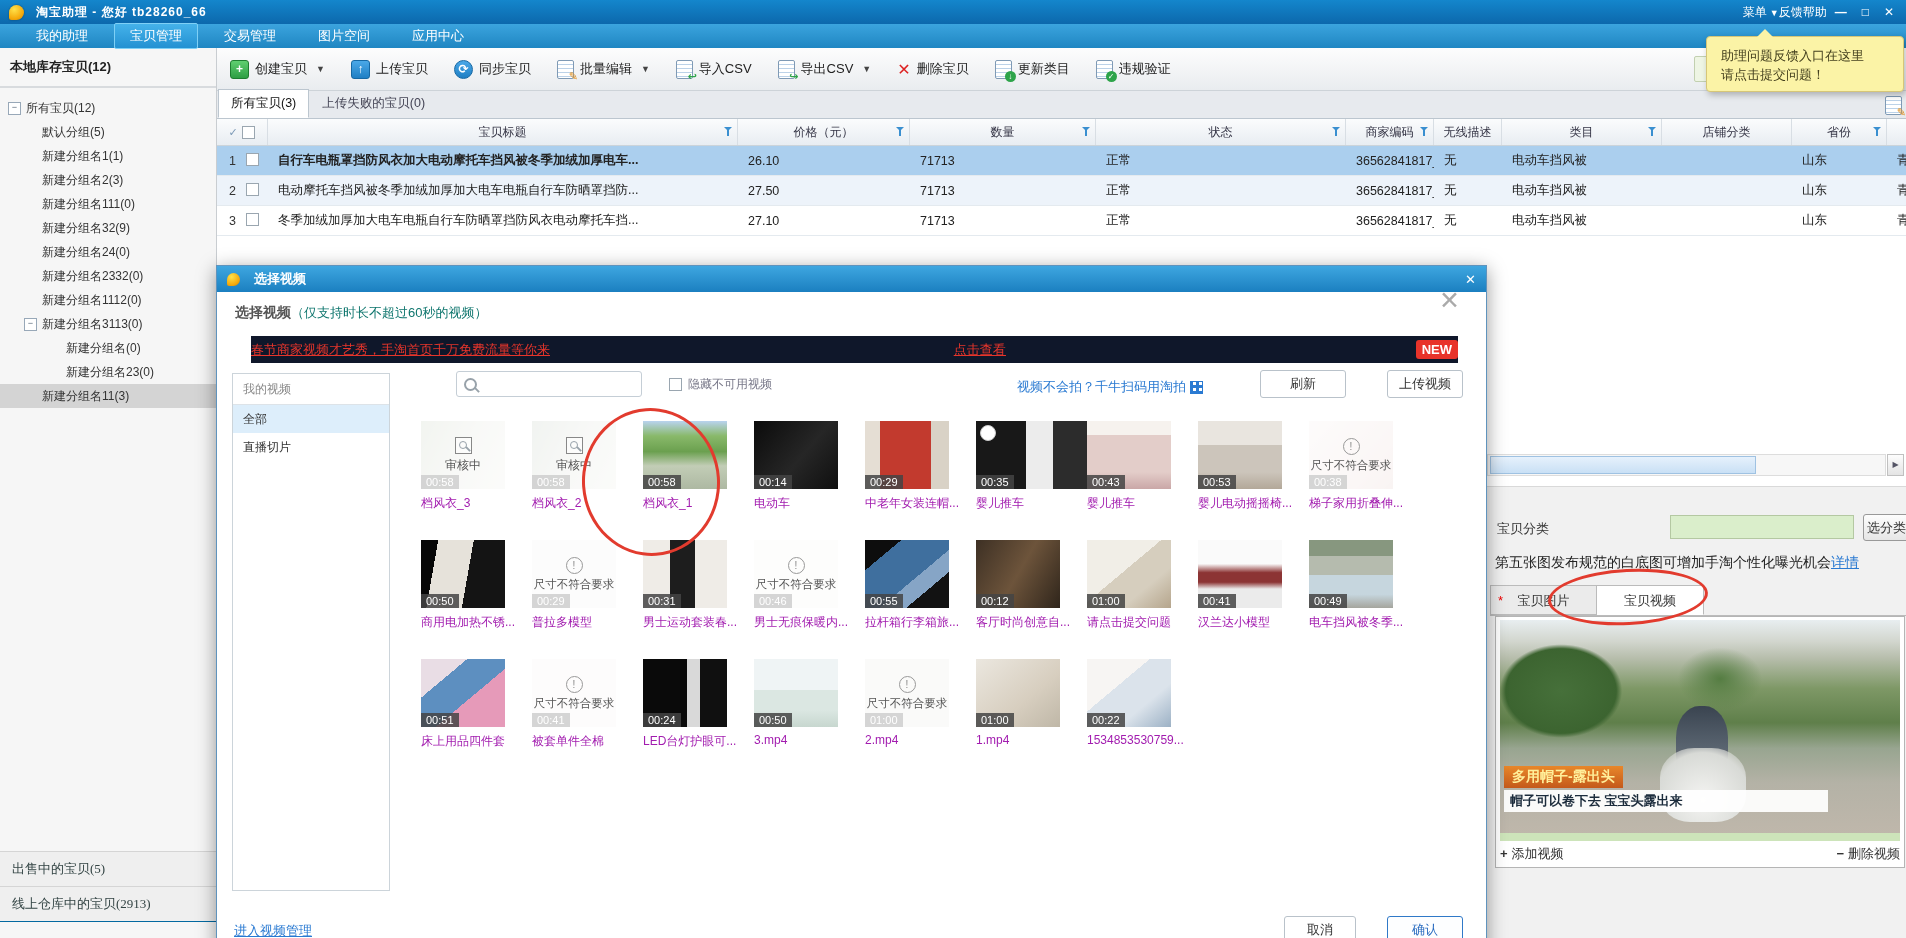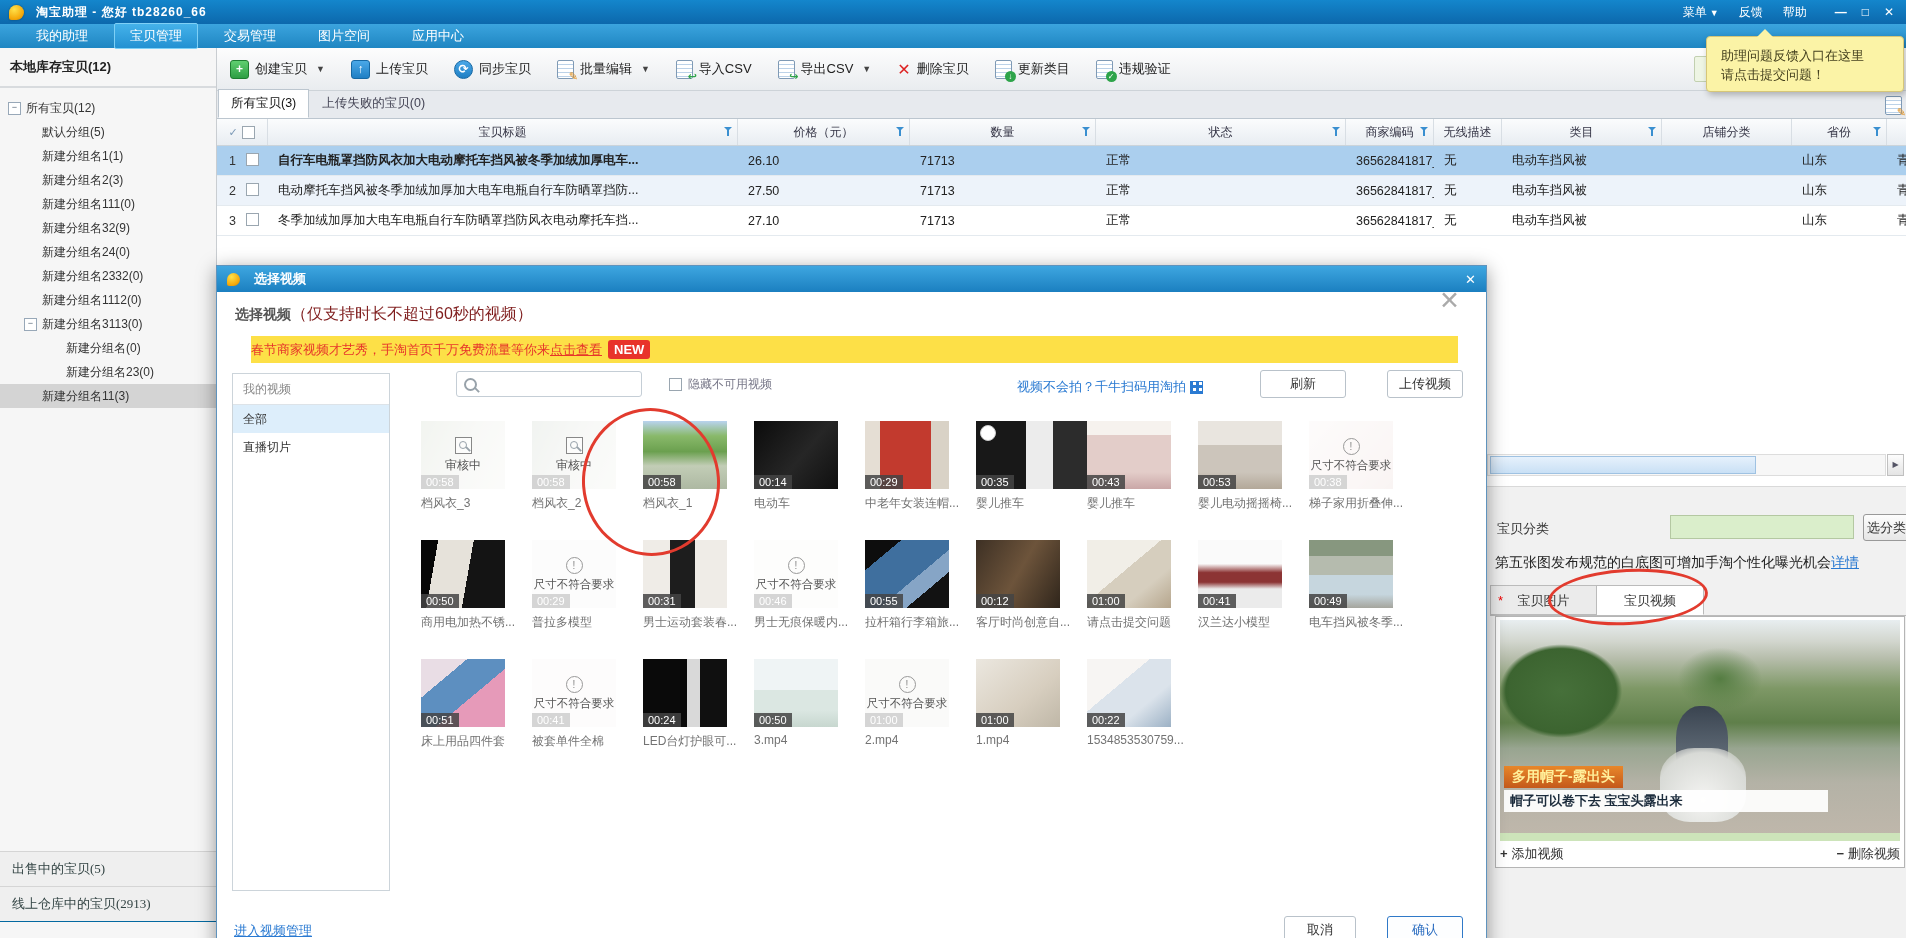--- a/index.html
+++ b/index.html
@@ -4,21 +4,21 @@
 <style>
   html,body{margin:0;padding:0;background:#888;}
   .screen{position:relative;width:1906px;height:938px;background:#fff;overflow:hidden;
     font-family:"Liberation Sans","DejaVu Sans",sans-serif;font-size:12px;color:#333;}
   
   .titlebar{position:absolute;left:0;top:0;right:0;height:24px;background:linear-gradient(#1486cc,#0c68ac);
     display:flex;align-items:center;color:#fff;z-index:5;}
   .app-logo{width:15px;height:15px;margin:0 12px 0 9px;border-radius:50% 50% 50% 15%;
     background:radial-gradient(circle at 35% 30%,#ffe24a,#f5a80a 65%,#c67c00);box-shadow:0 0 2px rgba(0,0,0,.4);}
   .app-title{font-weight:bold;letter-spacing:1px;}
-  .win-right{margin-left:auto;display:flex;align-items:center;gap:20px;padding-right:12px;}
+  .win-right{margin-left:auto;display:flex;align-items:center;padding-right:12px;}
   .win-menu{color:#fff;cursor:default;}
   .caret{font-size:9px;margin-left:3px;}
   .win-ctrls{display:flex;gap:15px;margin-left:8px;font-weight:bold;}
   .win-ctrls span{cursor:default;}
   
   .navbar{position:absolute;left:0;top:24px;right:0;height:24px;background:linear-gradient(#3ba4de,#1f86c2);
     display:flex;align-items:center;padding-left:20px;gap:10px;z-index:5;}
   .nav-tab{color:#fff;padding:3px 15px;border:1px solid transparent;border-radius:2px;font-size:13px;}
   .nav-tab.active{background:linear-gradient(#45b2ea,#2391d2);border-color:#7ed0f6;}
   
@@ -125,24 +125,24 @@
   
   .modal{position:absolute;left:216px;top:265px;width:1271px;height:690px;background:#fff;border:1px solid #5f93bd;
     box-shadow:0 4px 18px rgba(0,0,0,.4);z-index:20;box-sizing:border-box;}
   .m-title{height:26px;background:linear-gradient(#3ea6e0,#1b7fc0);display:flex;align-items:center;color:#fff;
     font-weight:bold;padding:0 10px;font-size:13px;}
   .m-logo{width:13px;height:13px;margin-right:14px;border-radius:50% 50% 50% 15%;
     background:radial-gradient(circle at 35% 30%,#ffe24a,#f5a80a 65%,#c67c00);}
   .m-close{margin-left:auto;font-size:13px;cursor:default;}
   .m-heading{position:absolute;top:38px;left:18px;font-size:14px;}
   .m-heading .hm{color:#555;font-weight:bold;}
-  .m-heading .hs{color:#7f1d1d;font-size:16px;}
+  .m-heading .hs{color:#0f766e;font-size:13px;}
   .m-bigclose{position:absolute;top:22px;right:26px;font-size:25px;color:#aaa;line-height:1;cursor:default;}
-  .m-notice{position:absolute;top:70px;left:34px;right:28px;height:27px;background:#fde047;display:flex;
-    align-items:center;justify-content:flex-start;color:#e6352b;font-size:13px;}
+  .m-notice{position:absolute;top:70px;left:34px;right:28px;height:27px;background:#0f172a;display:flex;
+    align-items:center;justify-content:space-between;color:#e6352b;font-size:13px;text-decoration:underline;}
   .m-notice a{color:#e6352b;text-decoration:underline;}
   .m-badge{background:#e8332a;color:#fff;font-weight:bold;padding:2px 6px;border-radius:3px;margin-left:6px;font-size:13px;}
   .m-cat{position:absolute;top:107px;left:15px;width:158px;height:518px;border:1px solid #ccd4da;background:#fff;box-sizing:border-box;}
   .m-cat-h{height:30px;line-height:30px;padding-left:10px;color:#888;border-bottom:1px solid #dde3e8;}
   .m-cat-item{height:28px;line-height:28px;padding-left:10px;color:#333;}
   .m-cat-item.selected{background:#ddeefb;}
   .m-search{position:absolute;top:105px;left:239px;width:186px;height:26px;border:1px solid #c5ced6;border-radius:3px;box-sizing:border-box;}
   .m-search .mag{position:absolute;left:7px;top:6px;}
   .m-hide{position:absolute;top:110px;left:452px;display:flex;align-items:center;gap:6px;color:#778;}
   .m-links{position:absolute;top:112px;left:800px;color:#2a7ad2;font-size:13px;display:flex;align-items:center;gap:4px;}
@@ -157,21 +157,21 @@
   .vcard{width:84px;flex:none;position:relative;}
   .vthumb{position:relative;width:84px;height:68px;background:#eee;overflow:visible;}
   .dur{position:absolute;left:0;bottom:0;background:rgba(68,68,68,.85);color:#fff;font-size:11px;padding:1px 5px;z-index:1;}
   .v-ovl{position:absolute;left:0;top:0;right:0;bottom:0;background:rgba(255,255,255,.74);display:flex;
     flex-direction:column;align-items:center;justify-content:center;gap:3px;z-index:2;color:#555;}
   .v-ovl .txt{font-size:12px;white-space:nowrap;}
   .magbox{width:15px;height:15px;border:1px solid #888;display:flex;align-items:center;justify-content:center;background:rgba(255,255,255,.6);}
   .magbox .mag{width:6px;height:6px;border-width:1.5px;}
   .excl{width:15px;height:15px;border:1px solid #999;border-radius:50%;color:#888;font-size:10px;line-height:15px;text-align:center;}
   .radio{position:absolute;left:4px;top:4px;width:14px;height:14px;border-radius:50%;background:#fff;border:1px solid #ccc;z-index:3;}
-  .vname{margin-top:6px;font-size:12px;color:#737373;white-space:nowrap;width:112px;}
+  .vname{margin-top:6px;font-size:12px;color:#a21caf;white-space:nowrap;width:112px;}
   .m-manage{position:absolute;left:17px;top:656px;color:#2a7ad2;text-decoration:underline;font-size:13px;}
   .m-cancel{position:absolute;left:1067px;top:650px;width:72px;height:28px;line-height:26px;}
   .m-confirm{position:absolute;left:1170px;top:650px;width:76px;height:28px;line-height:26px;border:1px solid #3079c8;color:#2a6cc0;background:#fdfeff;}
   
   .ellipse{position:absolute;border:3px solid #e23b2e;border-radius:50%;z-index:60;pointer-events:none;}
   .ellipse.e1{left:582px;top:408px;width:132px;height:142px;transform:rotate(-4deg);}
   .ellipse.e2{left:1548px;top:569px;width:154px;height:50px;transform:rotate(-3deg);}
   .tooltip{position:absolute;left:1706px;top:36px;width:198px;height:56px;background:#fbf3a6;border:1px solid #d6c677;
     border-radius:4px;box-shadow:2px 3px 6px rgba(0,0,0,.25);z-index:70;padding:9px 0 0 14px;color:#44401e;
     font-size:13px;line-height:19px;box-sizing:border-box;}

